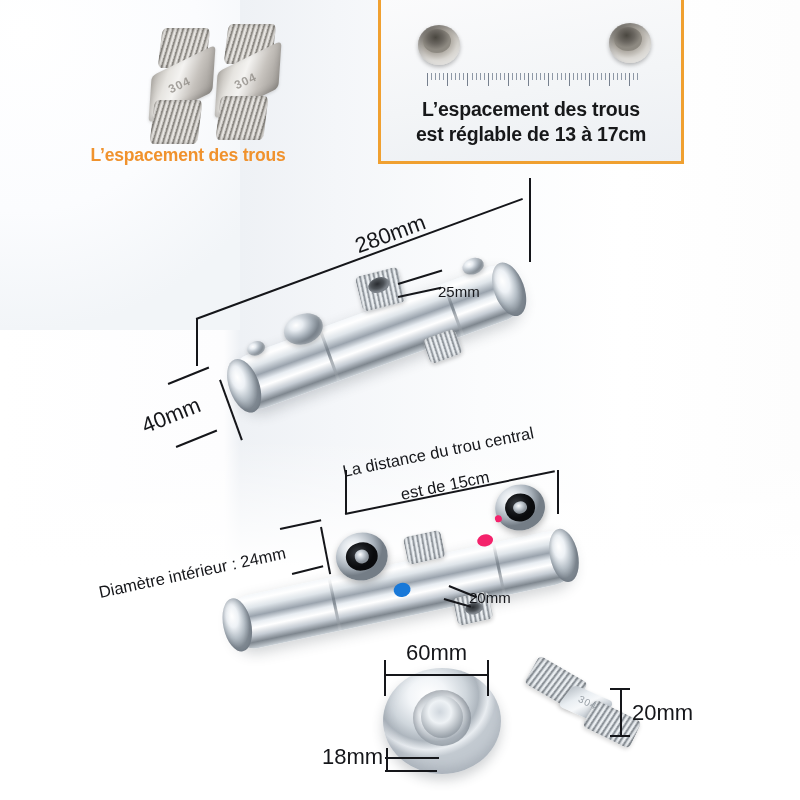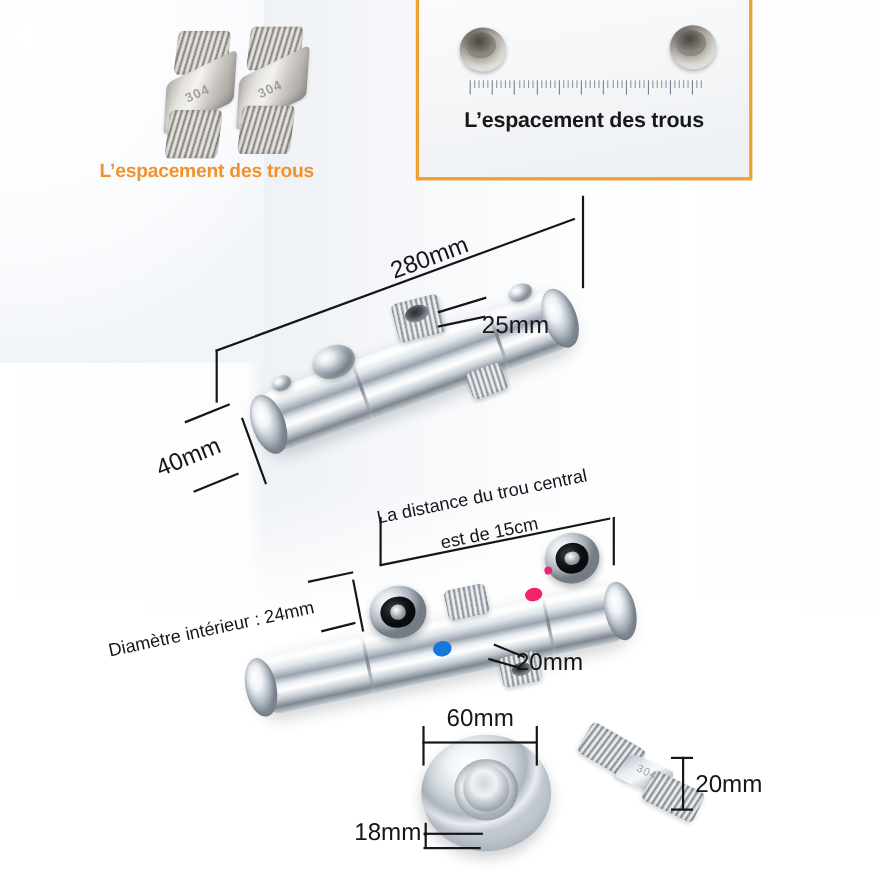--- a/index.html
+++ b/index.html
@@ -116,21 +116,21 @@
   }
 
   
   .dim-line { position:absolute; background:#15161a; transform-origin: 0 50%; }
   .dim-h { height: 1.6px; }
   .dim-v { width: 1.6px; }
   .dim-text {
     position:absolute; color:#15161a; white-space:nowrap;
     font-size: 22px; font-family:"Liberation Sans", sans-serif;
   }
-  .dim-text.sm { font-size: 22px; }
+  .dim-text.sm { font-size: 15px; }
   .note-text {
     position:absolute; color:#15161a; white-space:nowrap;
     font-size: 16.5px; font-family:"Liberation Sans", sans-serif;
   }
 
   
   .valve { position:absolute; }
   .valve-barrel {
     position:absolute;
     border-radius: 22px;
@@ -297,20 +297,21 @@
           <div class="tick"></div>
           <div class="tick"></div>
           <div class="tick"></div>
           <div class="tick"></div>
           <div class="tick major"></div>
           <div class="tick"></div>
           <div class="tick"></div>
         </div>
       <div class="callout-text">
         <div>L’espacement des trous</div>
+        <div>est réglable de 13 à 17cm</div>
       </div>
     </div>
   </div>
 
   <div class="valve" style="left:200px; top:225px; width:340px; height:200px;">
     <div style="position:absolute; left:0; top:0; width:340px; height:200px; transform: rotate(-20deg); transform-origin: 50% 50%;">
       <div class="valve-barrel" style="left:22px; top:86px; width:300px; height:56px;"></div>
       <div class="barrel-cap" style="left:16px; top:86px; width:30px; height:56px;"></div>
       <div class="barrel-cap" style="left:298px; top:86px; width:30px; height:56px;"></div>
       <div class="barrel-ring" style="left:120px; top:87px; height:54px;"></div>

